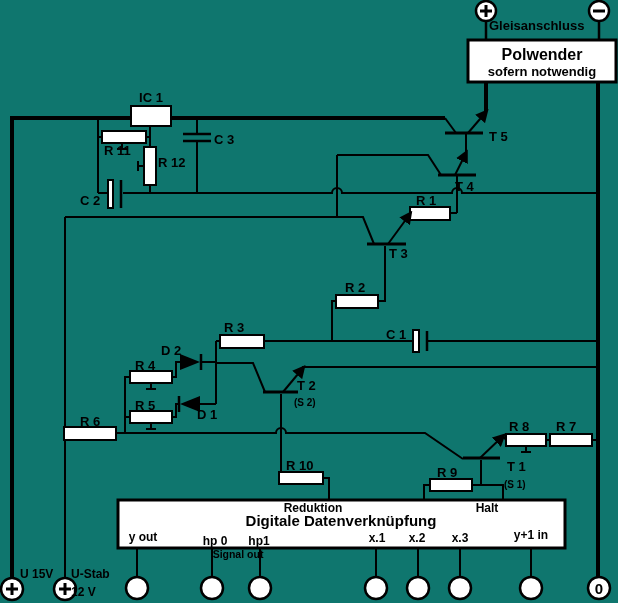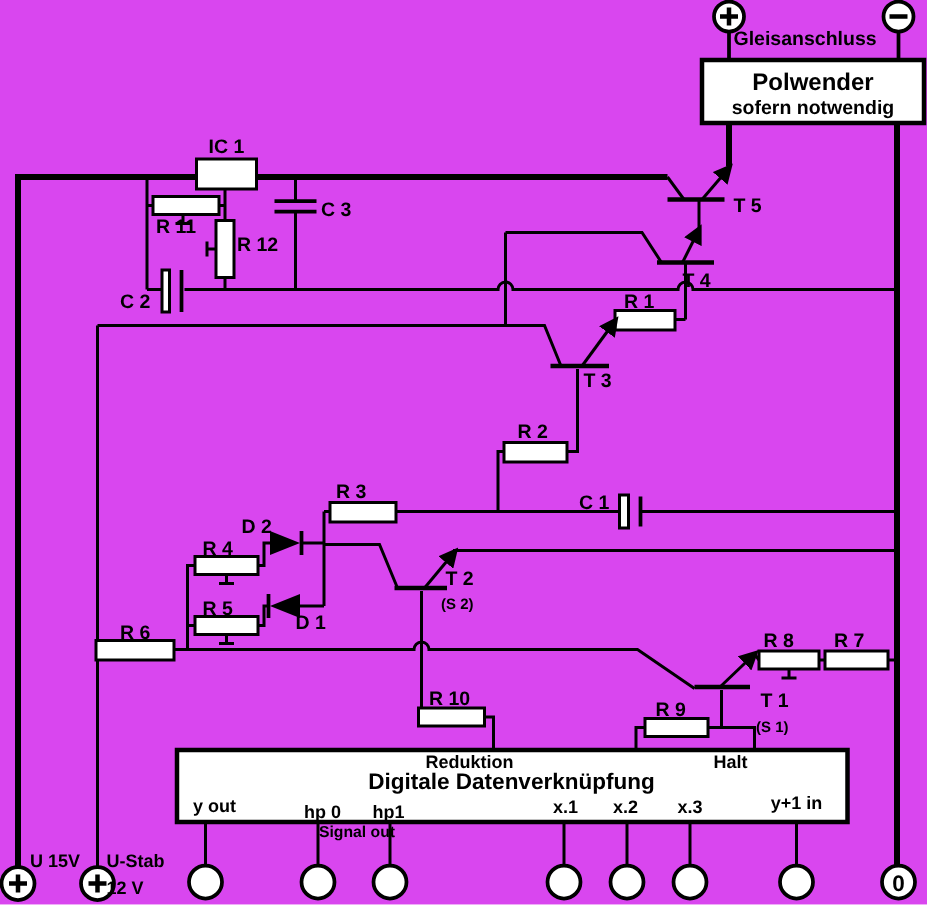--- a/index.html
+++ b/index.html
@@ -1,16 +1,16 @@
 <!DOCTYPE html>
 <html><head>
 <meta charset="utf-8">
 <style>
   html,body{margin:0;padding:0;background:#fff;}
-  #stage{position:relative;width:618px;height:603px;background:#d946ef;overflow:hidden;
+  #stage{position:relative;width:618px;height:603px;background:#0f766e;overflow:hidden;
          font-family:"Liberation Sans",sans-serif;}
   svg{position:absolute;left:0;top:0;}
   text{font-family:"Liberation Sans",sans-serif;font-weight:bold;fill:#000;}
   .t13{font-size:13px;}
   .t12{font-size:12px;}
   .t10{font-size:10px;}
   .t105{font-size:10.5px;}
   .t15{font-size:15px;}
   .t16{font-size:16px;}
   .mid{text-anchor:middle;}

